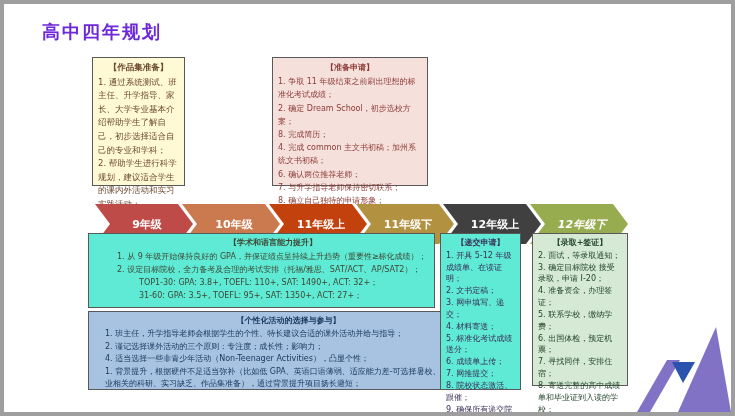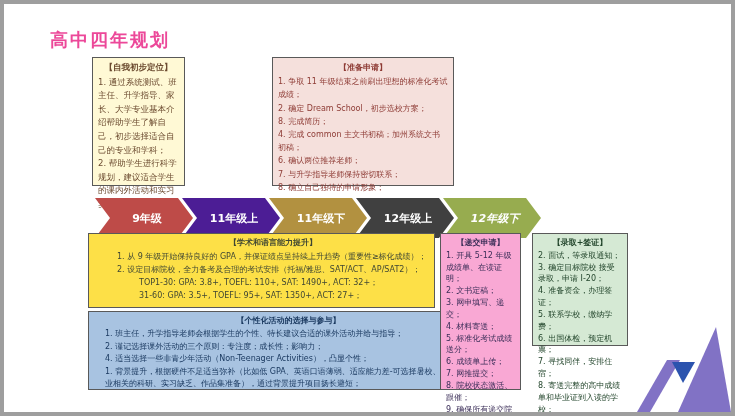--- a/index.html
+++ b/index.html
@@ -7,41 +7,41 @@
     position:relative;
     width:735px;height:416px;
     box-sizing:border-box;
     border:4px solid #9e9e9e;
     background:#ffffff;
     font-family:"DejaVu Sans","Liberation Sans",sans-serif;
     overflow:hidden;
   }
   .page-title{
     position:absolute;left:34px;top:12px;
-    margin:12px;font-size:18px;font-weight:bold;color:#ec4899;
+    margin:4px;font-size:18px;font-weight:bold;color:#6d28d9;
     letter-spacing:2px;
   }
   .box{
     position:absolute;box-sizing:border-box;
     border:1px solid #595959;
     padding:3px 5px;
     font-size:8px;line-height:1.5;
   }
   .box-title{font-weight:bold;text-align:center;margin-bottom:1px;}
   .box-line{text-align:left;}
   .indent{padding-left:22px;}
   .box-self{left:88px;top:53px;width:93px;height:129px;font-size:8.5px;line-height:1.6;}
-  .box-prep{left:268px;top:53px;width:182px;height:129px;line-height:1.65;}
+  .box-prep{left:268px;top:53px;width:156px;height:129px;line-height:1.65;}
   .box-academic{left:84px;top:229px;width:347px;height:75px;line-height:1.62;}
   .box-activities{left:84px;top:307px;width:390px;height:79px;line-height:1.55;padding-left:16px;}
   .box-submit{left:436px;top:229px;width:81px;height:157px;line-height:1.48;}
-  .box-admission{left:528px;top:229px;width:96px;height:113px;line-height:1.48;}
+  .box-admission{left:528px;top:229px;width:96px;height:153px;line-height:1.48;}
 
   .timeline{
-    position:absolute;left:91px;top:194px;height:52px;
+    position:absolute;left:91px;top:200px;height:52px;
     display:flex;align-items:stretch;
   }
   .chev{
     position:relative;
     width:98px;height:40px;
     clip-path:polygon(0 0,83px 0,98px 50%,83px 100%,0 100%,15px 50%);
     display:flex;align-items:center;justify-content:center;
     color:#ffffff;font-weight:bold;font-size:11px;
     padding-left:6px;box-sizing:border-box;
   }
@@ -50,71 +50,74 @@
   .logo{position:absolute;right:0;bottom:0;width:100px;height:88px;}
 </style>
 </head>
 <body>
 
 <div class="slide">
 
   <h1 class="page-title">高中四年规划</h1>
 
   <div class="box box-self" style="background-color: rgb(255, 249, 213); color: rgb(107, 74, 47);">
-    <div class="box-title">【自我初步定位】</div>
+    <div class="box-title">【作品集准备】</div>
     <div class="box-line">1. 通过系统测试、班主任、升学指导、家长、大学专业基本介绍帮助学生了解自己，初步选择适合自己的专业和学科；</div>
     <div class="box-line">2. 帮助学生进行科学规划，建议适合学生的课内外活动和实习实践活动；</div>
   </div>
 
   <div class="box box-prep" style="background-color: rgb(245, 224, 220); color: rgb(142, 59, 53);">
     <div class="box-title">【准备申请】</div>
     <div class="box-line">1. 争取 11 年级结束之前刷出理想的标准化考试成绩；</div>
     <div class="box-line">2. 确定 Dream School，初步选校方案；</div>
     <div class="box-line">8. 完成简历；</div>
     <div class="box-line">4. 完成 common 主文书初稿；加州系统文书初稿；</div>
     <div class="box-line">6. 确认两位推荐老师；</div>
     <div class="box-line">7. 与升学指导老师保持密切联系；</div>
     <div class="box-line">8. 确立自己独特的申请形象；</div>
   </div>
 
   <div class="timeline">
     <div class="chev" style="background-color: rgb(190, 75, 72);">
       <span>9年级</span>
     </div>
-    <div class="chev" style="background-color: #4c1d95;">
+    <div class="chev" style="background-color: rgb(203, 122, 79);">
+      <span>10年级</span>
+    </div>
+    <div class="chev" style="background-color: #c2410c;">
       <span>11年级上</span>
     </div>
     <div class="chev" style="background-color: rgb(178, 145, 64);">
       <span>11年级下</span>
     </div>
     <div class="chev" style="background-color: #404040;">
       <span>12年级上</span>
     </div>
     <div class="chev" style="background-color: rgb(151, 172, 79); font-style: italic;">
       <span>12年级下</span>
     </div>
   </div>
 
-  <div class="box box-academic" style="background-color: #fde047; color: rgb(63, 70, 51); padding-left: 28px;">
+  <div class="box box-academic" style="background-color: #5eead4; color: rgb(63, 70, 51); padding-left: 28px;">
     <div class="box-title">【学术和语言能力提升】</div>
     <div class="box-line">1. 从 9 年级开始保持良好的 GPA，并保证绩点呈持续上升趋势（重要性≥标化成绩）；</div>
     <div class="box-line">2. 设定目标院校，全力备考及合理的考试安排（托福/雅思、SAT/ACT、AP/SAT2）；</div>
     <div class="box-line indent">TOP1-30:   GPA: 3.8+, TOEFL: 110+, SAT: 1490+, ACT: 32+；</div>
     <div class="box-line indent">31-60:       GPA: 3.5+, TOEFL: 95+,   SAT: 1350+, ACT: 27+；</div>
   </div>
 
   <div class="box box-activities" style="background-color: rgb(168, 195, 225); color: rgb(23, 54, 93);">
     <div class="box-title">【个性化活动的选择与参与】</div>
     <div class="box-line">1. 班主任，升学指导老师会根据学生的个性、特长建议合适的课外活动并给与指导；</div>
     <div class="box-line">2. 谨记选择课外活动的三个原则：专注度；成长性；影响力；</div>
     <div class="box-line">4. 适当选择一些非青少年活动（Non-Teenager Activities），凸显个性；</div>
     <div class="box-line">1. 背景提升，根据硬件不足适当弥补（比如低 GPA、英语口语薄弱、适应能力差-可选择暑校、申请专业相关的科研、实习缺乏、作品集准备），通过背景提升项目扬长避短；</div>
   </div>
 
-  <div class="box box-submit" style="background-color: #f9a8d4; color: rgb(59, 46, 88);">
+  <div class="box box-submit" style="background-color: #5eead4; color: rgb(59, 46, 88);">
     <div class="box-title">【递交申请】</div>
     <div class="box-line">1. 开具 5-12 年级成绩单、在读证明；</div>
     <div class="box-line">2. 文书定稿；</div>
     <div class="box-line">3. 网申填写、递交；</div>
     <div class="box-line">4. 材料寄送；</div>
     <div class="box-line">5. 标准化考试成绩送分；</div>
     <div class="box-line">6. 成绩单上传；</div>
     <div class="box-line">7. 网推提交；</div>
     <div class="box-line">8. 院校状态激活、跟催；</div>
     <div class="box-line">9. 确保所有递交院校申请材料完整；</div>

